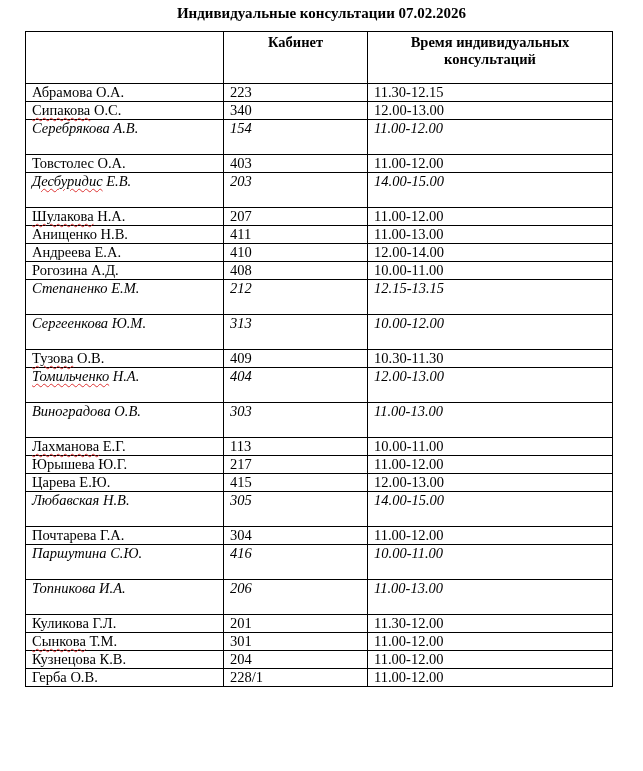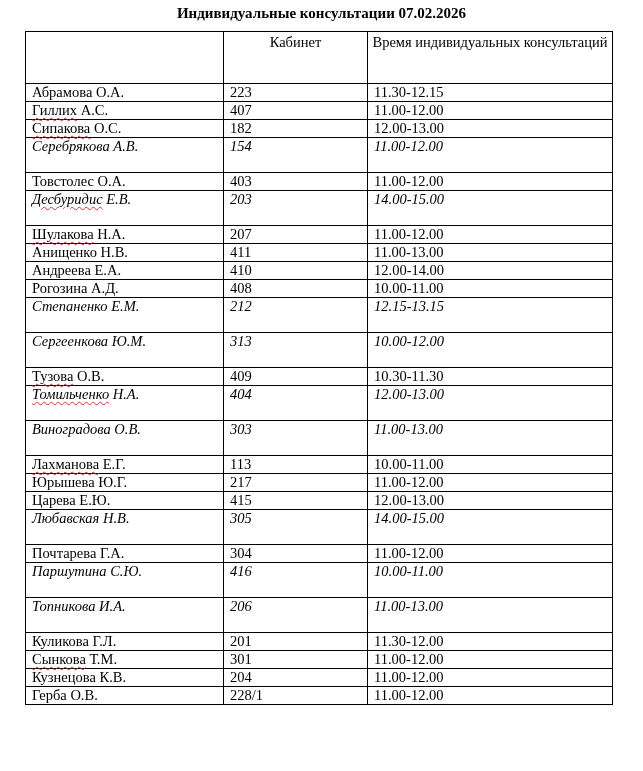--- a/index.html
+++ b/index.html
@@ -4,21 +4,21 @@
 <style>
   html, body { margin: 0; padding: 0; background: #ffffff; }
   body { width: 643px; height: 771px; position: relative; overflow: hidden;
          font-family: "Liberation Serif", "DejaVu Serif", serif; color: #000; }
   .title { position: absolute; top: 4px; left: 0; width: 643px; text-align: center;
            font-weight: bold; font-size: 15px; line-height: 18px; }
   table.sched { position: absolute; top: 31px; left: 25px; border-collapse: collapse;
                 width: 587px; table-layout: fixed; }
   table.sched td, table.sched th { border: 1px solid #000; padding: 0 0 0 6px;
                 vertical-align: top; font-size: 14.5px; line-height: 17px; text-align: left; }
-  th { font-weight: normal; text-align: center !important; padding: 2px 4px 0 4px !important; }
+  th { font-weight: bold; text-align: center !important; padding: 2px 4px 0 4px !important; }
   col.c1 { width: 198px; } col.c2 { width: 144px; } col.c3 { width: 245px; }
   tr.head { height: 52px; }
   tr.s { height: 18px; }
   tr.d { height: 35px; font-style: italic; }
   .spell { text-decoration: underline wavy #d33; text-decoration-thickness: 1px;
            text-underline-offset: 2px; }
 </style>
 </head>
 <body>
 
@@ -37,27 +37,22 @@
       <th>Время индивидуальных консультаций</th>
     </tr>
   </thead>
   <tbody id="rows">
       <tr class="s">
         <td><span>Абрамова О.А.</span></td>
         <td><span>223</span></td>
         <td><span>11.30-12.15</span></td>
       </tr>
       <tr class="s">
-        <td><span class=""><span class="spell">Гиллих</span> А.С.</span></td>
-        <td><span>407</span></td>
-        <td><span>11.00-12.00</span></td>
-      </tr>
-      <tr class="s">
         <td><span class=""><span class="spell">Сипакова</span> О.С.</span></td>
-        <td><span>182</span></td>
+        <td><span>340</span></td>
         <td><span>12.00-13.00</span></td>
       </tr>
       <tr class="d">
         <td><span>Серебрякова А.В.</span></td>
         <td><span>154</span></td>
         <td><span>11.00-12.00</span></td>
       </tr>
       <tr class="s">
         <td><span>Товстолес О.А.</span></td>
         <td><span>403</span></td>

